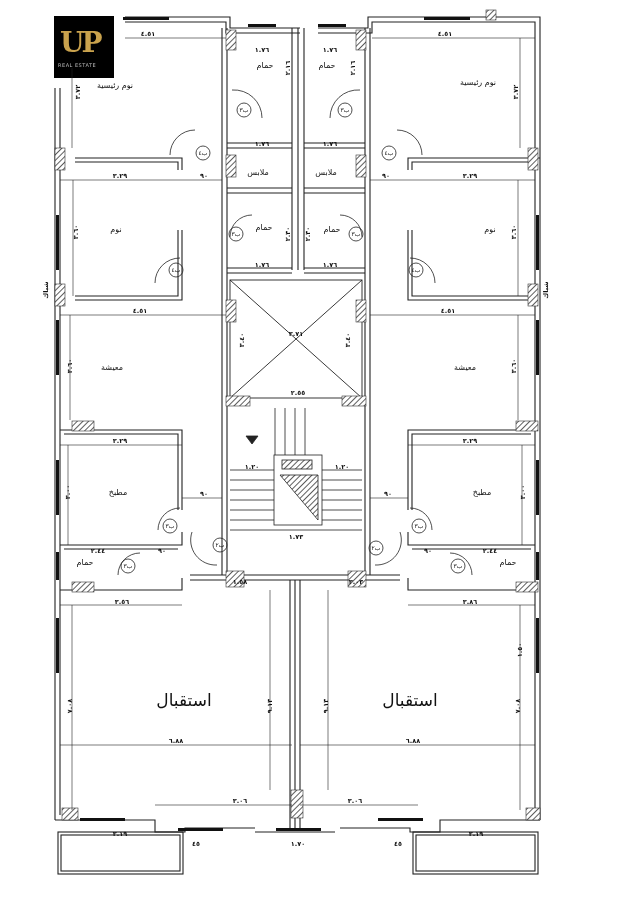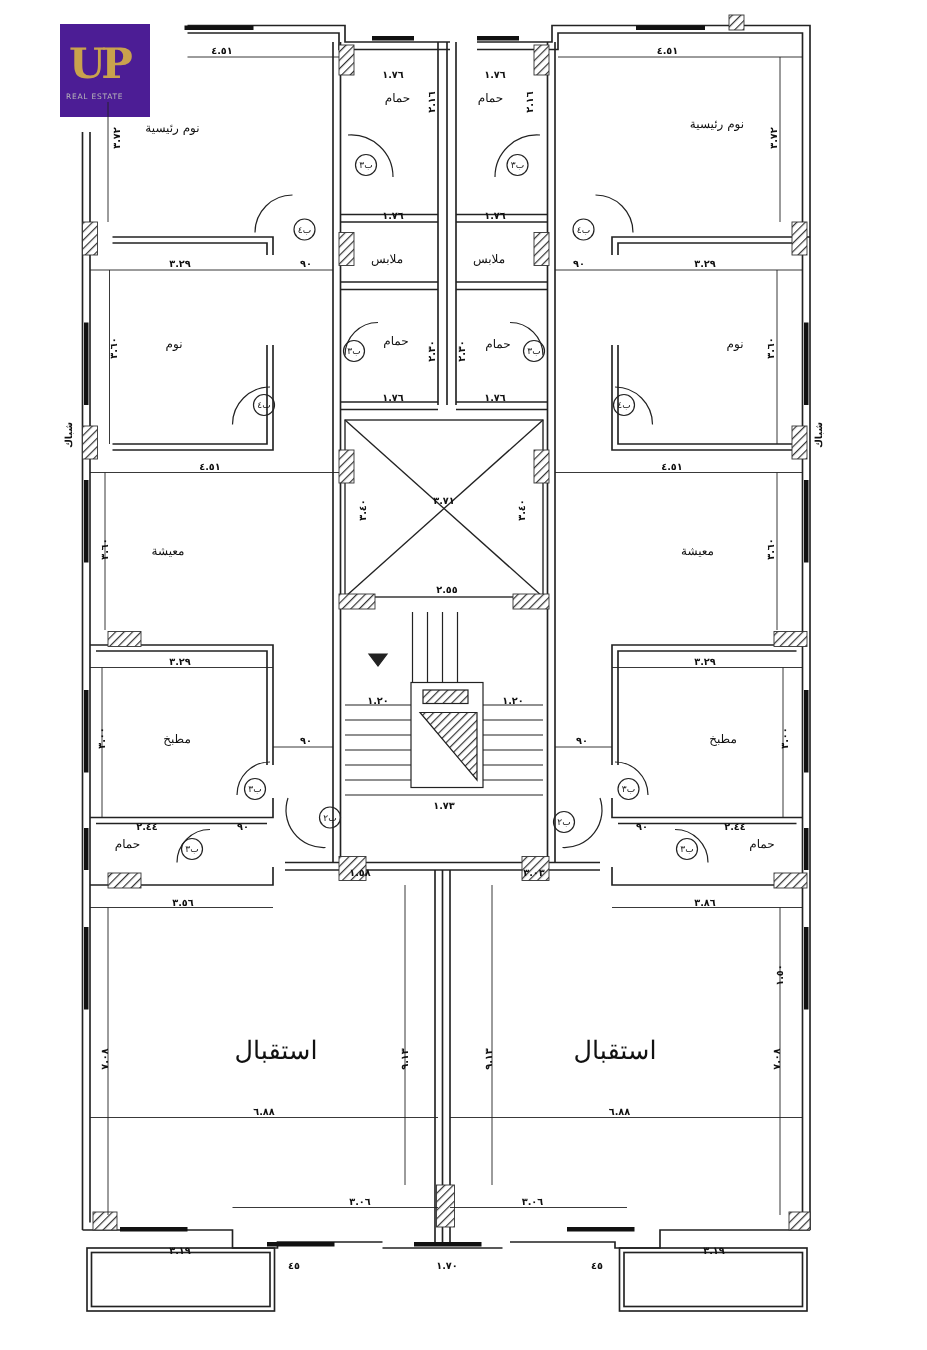--- a/index.html
+++ b/index.html
@@ -1,18 +1,18 @@
 <!DOCTYPE html>
 <html><head>
 <meta charset="utf-8">
 <style>
   html, body { margin:0; padding:0; background:#ffffff; }
   body { width:618px; height:900px; position:relative; overflow:hidden; font-family:"DejaVu Sans", sans-serif; }
   #plan { position:absolute; left:0; top:0; width:618px; height:900px; }
-  .logo { position:absolute; left:40px; top:16px; width:60px; height:62px; background:#4c1d95; }
+  .logo { position:absolute; left:54px; top:16px; width:60px; height:62px; background:#000000; }
   .logo-mark { position:absolute; left:6px; top:10px; font-family:"DejaVu Serif", serif; font-size:28px; font-weight:bold; letter-spacing:-3px; color:#c9a24d; }
   .logo-sub { position:absolute; left:4px; top:46px; font-size:5px; color:#b9b9b9; letter-spacing:0.5px; }
   svg text { font-family:"DejaVu Sans", sans-serif; fill:#111; }
   .room-label { font-size:8px; }
   .big-label { font-size:17px; }
   .dim { font-size:6.5px; font-weight:bold; }
   .door-tag { font-size:6px; }
 </style>
 </head>
 <body>

